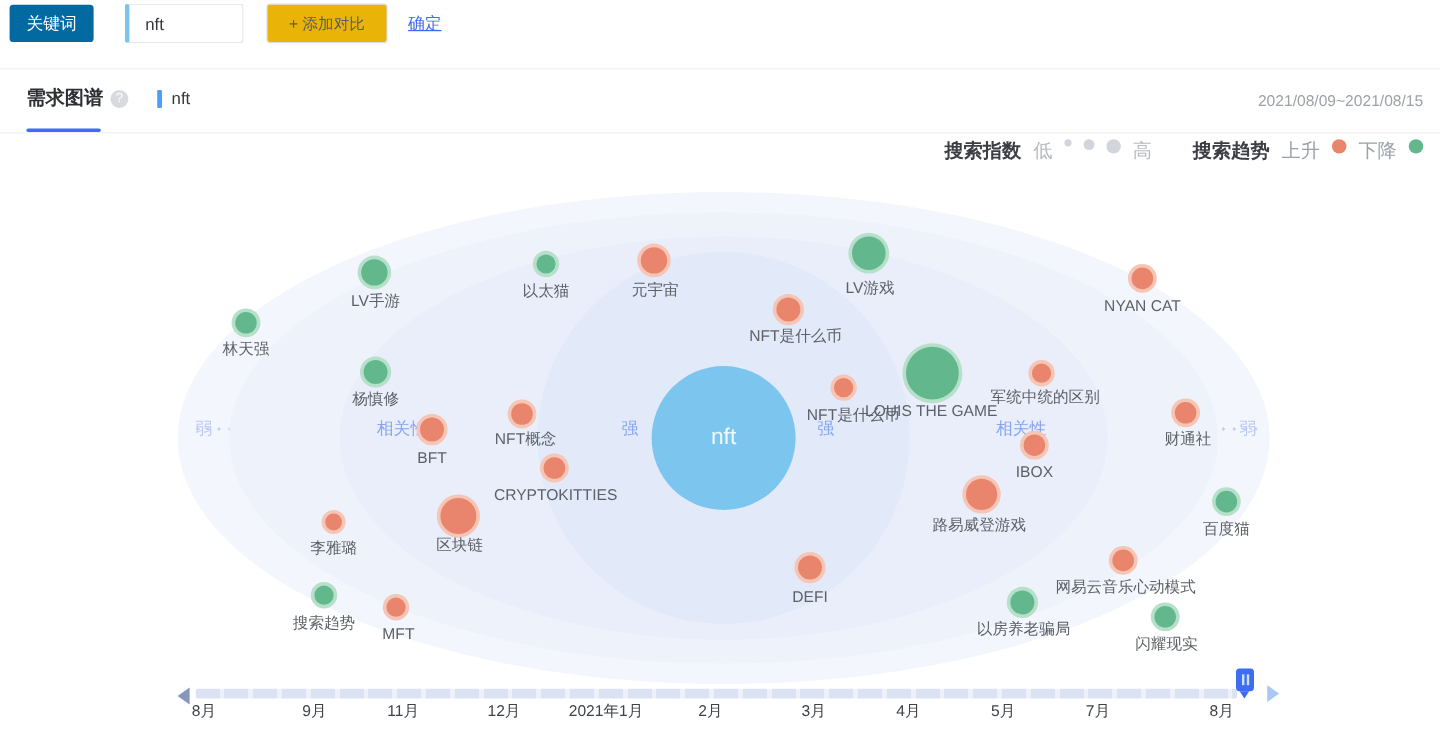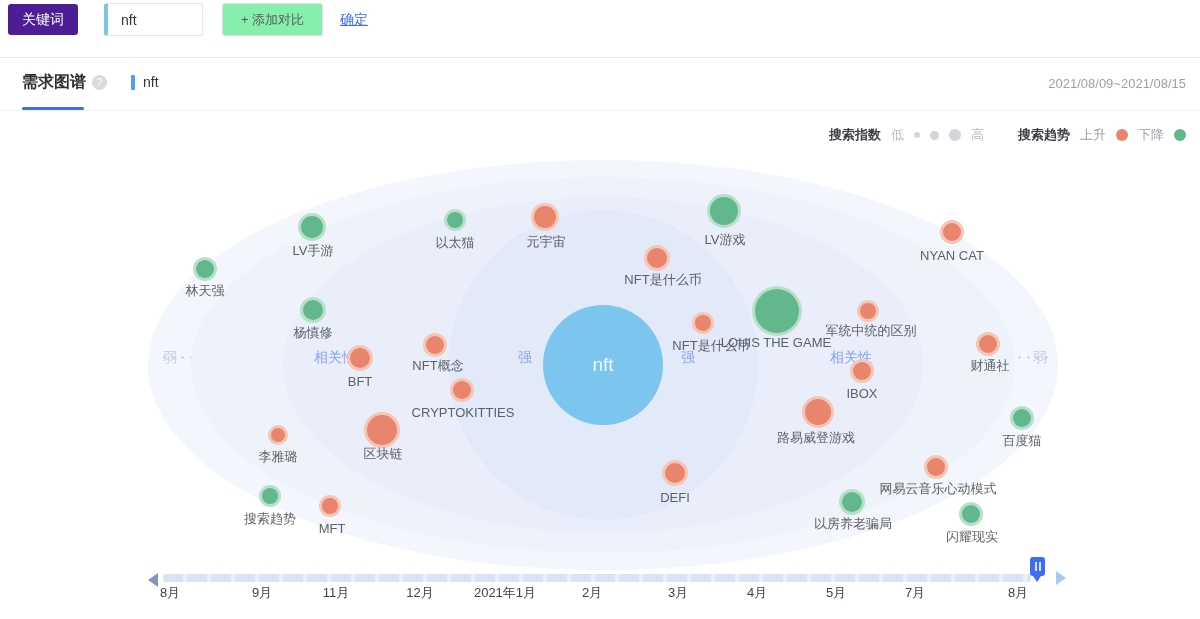--- a/index.html
+++ b/index.html
@@ -6,52 +6,52 @@
   body{
     width:1200px;height:619px;position:relative;overflow:hidden;
     background:#ffffff;
     font-family:"Liberation Sans","DejaVu Sans",sans-serif;
     -webkit-font-smoothing:antialiased;
   }
   
   .toolbar{position:absolute;left:0;top:0;width:1200px;height:57px;background:#fff;}
   .kw-btn{
     position:absolute;left:8px;top:4px;width:70px;height:31px;
-    background:#4c1d95;color:#fff;font-size:14px;border:none;border-radius:3px;
+    background:#0369a1;color:#fff;font-size:14px;border:none;border-radius:3px;
     display:flex;align-items:center;justify-content:center;cursor:pointer;
   }
   .kw-input{
     position:absolute;left:104px;top:3px;width:99px;height:33px;box-sizing:border-box;
     border:1px solid #e3e5e9;border-left:4px solid #79c6e9;border-radius:3px;
     background:#fff;color:#33353a;font-size:14px;padding:0 0 0 13px;outline:none;
     font-family:inherit;
   }
   .add-btn{
     position:absolute;left:222px;top:3px;width:101px;height:33px;box-sizing:border-box;
-    background:#86efac;border:1px solid #dcdee2;border-radius:3px;color:#595c61;font-size:13px;
+    background:#eab308;border:1px solid #dcdee2;border-radius:3px;color:#595c61;font-size:13px;
     display:flex;align-items:center;justify-content:center;gap:4px;cursor:pointer;
   }
   .confirm-link{position:absolute;left:340px;top:11px;color:#3d6df2;font-size:14px;cursor:pointer;text-decoration:underline;}
   .toolbar-sep{position:absolute;left:0;top:57px;width:1200px;height:1px;background:#e9ebef;}
 
   
   .panel-header{position:absolute;left:0;top:58px;width:1200px;height:52px;background:#fff;border-bottom:1px solid #f0f1f4;}
   .tab{position:absolute;left:22px;top:14px;font-size:16px;font-weight:bold;color:#2b2e33;cursor:pointer;}
   .tab-underline{position:absolute;left:22px;top:49px;width:62px;height:3px;background:#3d6df2;border-radius:2px;}
   .help-icon{
     position:absolute;left:92px;top:17px;width:15px;height:15px;border-radius:50%;
     background:#d8dade;color:#fff;font-size:11px;line-height:15px;text-align:center;cursor:pointer;
   }
   .series-chip{position:absolute;left:131px;top:16px;display:flex;align-items:center;gap:8px;}
   .series-bar{width:4px;height:15px;background:#4f9ef5;border-radius:1px;}
   .series-label{font-size:14px;color:#33353a;}
   .date-range{position:absolute;right:14px;top:18px;font-size:13px;color:#9da1a8;}
 
   
-  .legend{position:absolute;right:14px;top:126px;display:flex;align-items:center;gap:10px;font-size:13px;}
+  .legend{position:absolute;right:14px;top:116px;display:flex;gap:10px;font-size:16px;}
   .legend .dark{color:#3b3e44;font-weight:bold;}
   .legend .muted{color:#b6bac1;}
   .legend .muted2{color:#9ba1ab;}
   .gdot{border-radius:50%;background:#d2d5db;display:inline-block;}
   .gdot.s1{width:6px;height:6px;}
   .gdot.s2{width:9px;height:9px;}
   .gdot.s3{width:12px;height:12px;}
   .tdot{width:12px;height:12px;border-radius:50%;display:inline-block;}
   .legend-gap{width:14px;}
 

